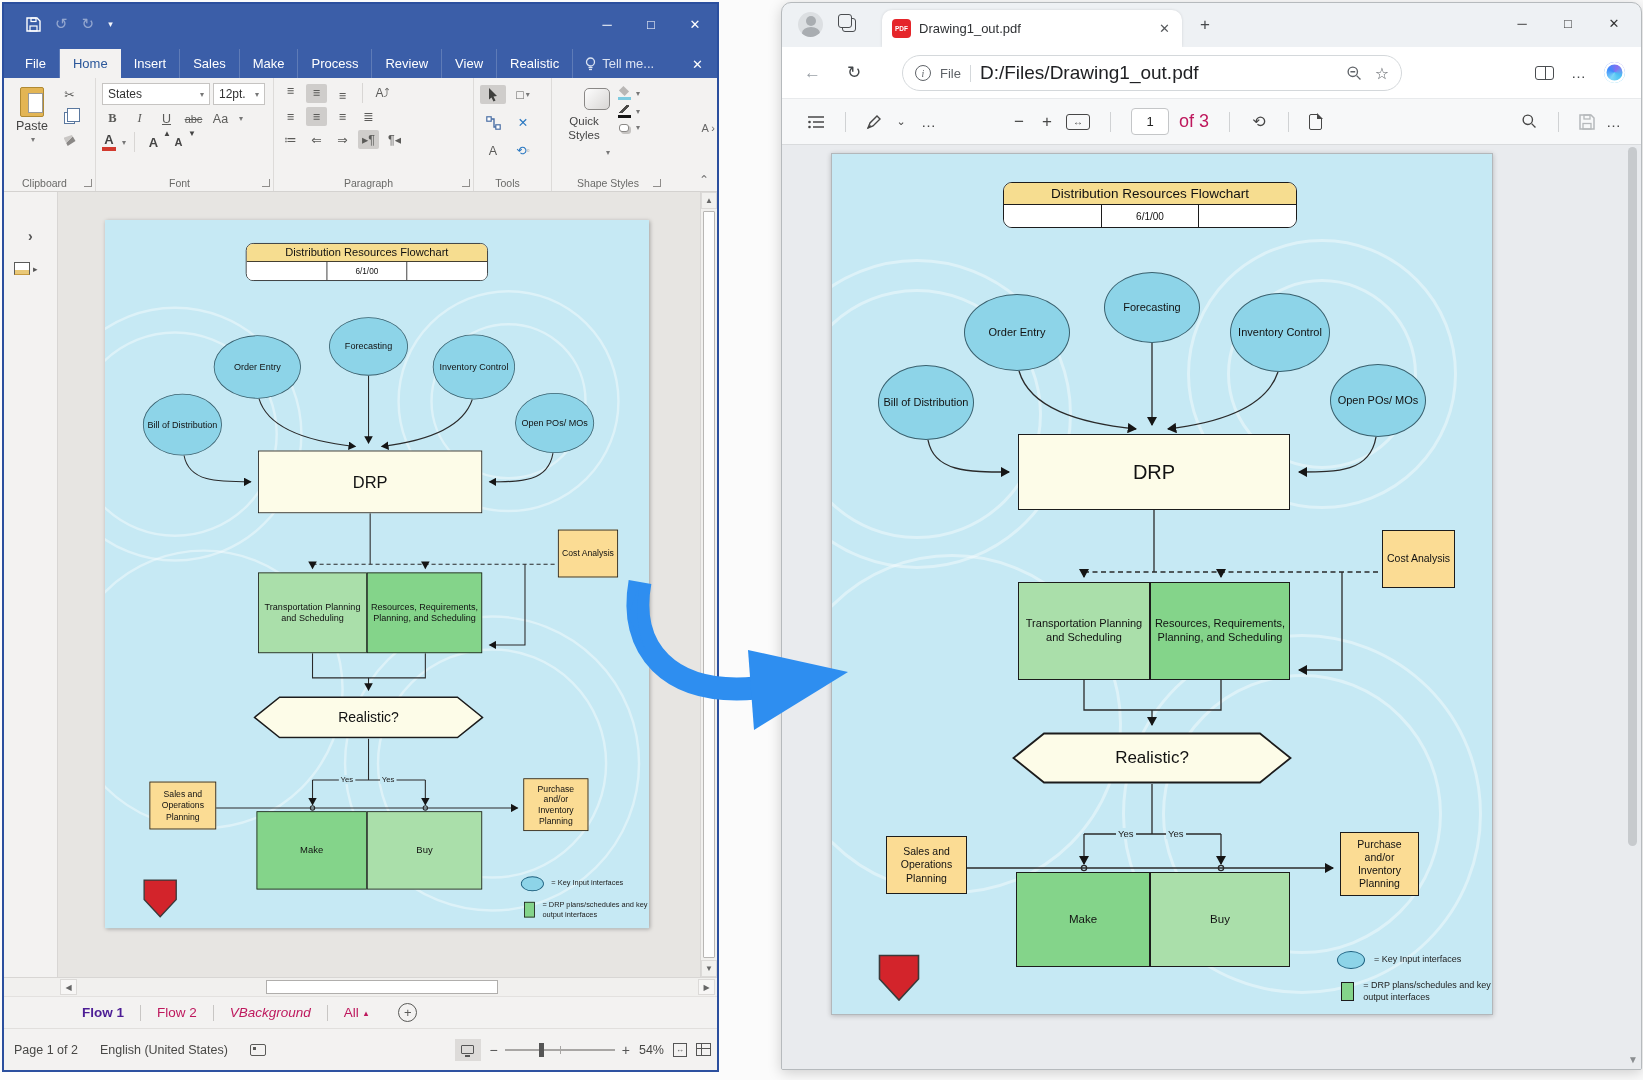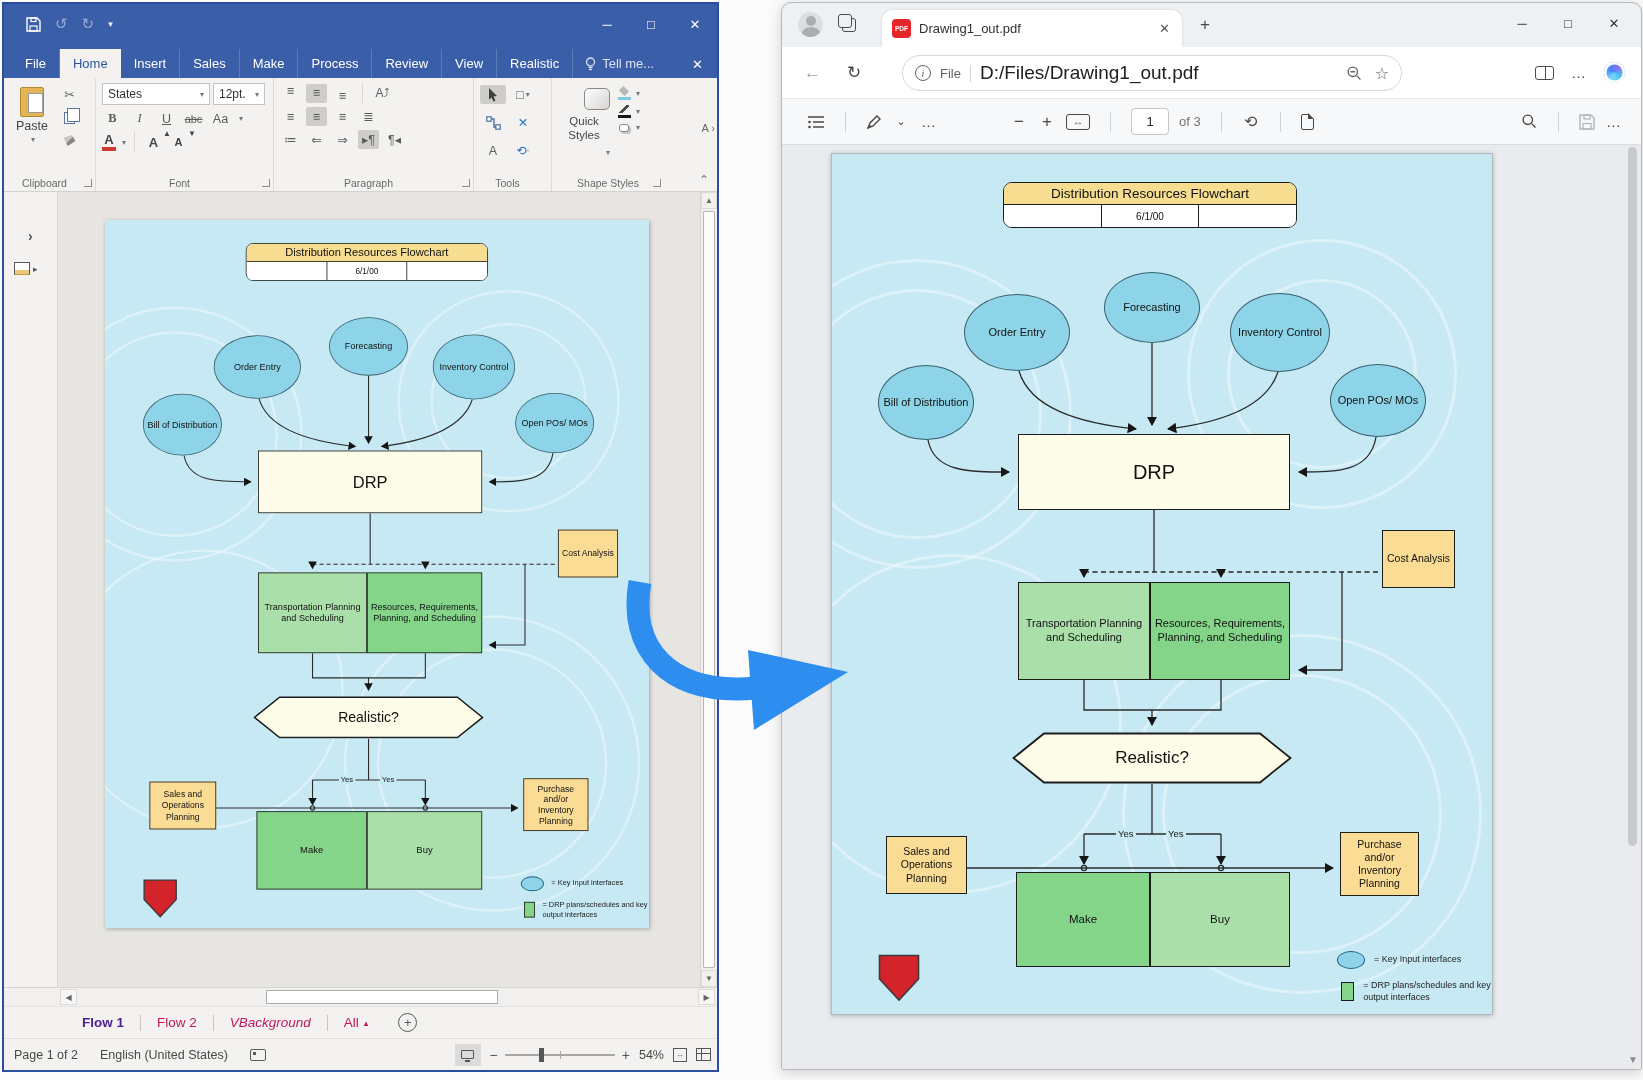--- a/index.html
+++ b/index.html
@@ -71,21 +71,21 @@
   .v-hscroll{height:19px;background:#f1f0ee;border-top:1px solid #d8d6d4;position:relative;flex:0 0 auto}
   .hs-btn{position:absolute;top:1px;width:17px;height:16px;display:flex;align-items:center;justify-content:center;font-size:8px;color:#666;background:#f7f6f5;border:1px solid #dcdad8}
   .hs-thumb{position:absolute;top:2px;height:14px;background:#fff;border:1px solid #b0aeac}
   .v-pagetabs{height:32px;background:#f3f2f1;border-top:1px solid #e3e1df;display:flex;align-items:center;padding-left:62px;gap:0;flex:0 0 auto}
   .ptab{font-size:13.5px;color:#be185d;padding:4px 16px}
   .ptab.active{color:#4c1d95;font-weight:bold}
   .ptab.italic{font-style:italic}
   .ptsep{width:1px;height:16px;background:#c8c6c4}
   .pt-all{display:flex;align-items:center;gap:5px}
   .addpage{width:19px;height:19px;border:1.4px solid #5a5a58;border-radius:50%;display:flex;align-items:center;justify-content:center;font-size:13px;color:#5a5a58;margin-left:14px}
-  .v-status{height:32px;background:#f3f2f1;border-top:1px solid #e1dfdd;display:flex;align-items:center;font-size:12.5px;color:#484846;padding:0 10px;position:relative;flex:0 0 auto}
+  .v-status{height:42px;background:#f3f2f1;border-top:1px solid #e1dfdd;display:flex;align-items:center;font-size:12.5px;color:#484846;padding:0 10px;position:relative;flex:0 0 auto}
   .v-status .lft{display:flex;align-items:center;gap:22px}
   .kbd-ic{width:16px;height:12px;border:1.3px solid #5a5a58;border-radius:2px;position:relative}
   .kbd-ic::after{content:"";position:absolute;left:2px;top:2px;width:3px;height:3px;background:#5a5a58}
   .v-status .rgt{position:absolute;right:6px;display:flex;align-items:center;gap:9px}
   .pres-ic{width:26px;height:22px;background:#dddbd9;display:flex;align-items:center;justify-content:center}
   .mon{width:13px;height:9px;border:1.4px solid #555;border-radius:1px;position:relative}
   .mon::after{content:"";position:absolute;left:3px;bottom:-4px;width:5px;height:2.5px;background:#555}
   .zslider{display:flex;align-items:center;gap:7px}
   .ztrack{position:relative;width:110px;height:2px;background:#a8a6a4}
   .ztick{position:absolute;left:50%;top:-3px;width:1.5px;height:8px;background:#a8a6a4}
@@ -126,21 +126,21 @@
   .dots{font-size:15px;color:#45484b;letter-spacing:1px}
   .copilot{width:21px;height:21px;border-radius:50%;background:conic-gradient(from 210deg,#7cd6f6,#3d8bfd,#8a6ff0,#49c1f2,#7cd6f6);box-shadow:inset 0 0 0 2.5px #fff}
   .e-pdfbar{height:46px;background:#f7f8f9;border-bottom:1px solid #d9dbdd;position:relative;display:flex;align-items:center;flex:0 0 auto;color:#474747}
   .pb-sep{width:1px;height:20px;background:#d0d2d4;margin:0 10px}
   .pb-l{display:flex;align-items:center;margin-left:26px;gap:10px}
   .pb-c{position:absolute;left:228px;display:flex;align-items:center;gap:10px}
   .pb-r{position:absolute;right:18px;display:flex;align-items:center;gap:10px}
   .pb-ic{font-size:15px;color:#474747;display:inline-flex;align-items:center;justify-content:center;min-width:18px}
   .fitw{width:24px;height:16px;border:1.6px solid #474747;border-radius:3px;font-size:10px;display:flex;align-items:center;justify-content:center}
   .pageinput{width:38px;height:27px;background:#fff;border:1px solid #c4c6c8;border-radius:4px;text-align:center;font-size:13px;color:#222;font-family:"Liberation Sans",sans-serif}
-  .ofn{font-size:13px;color:#737373}
+  .ofn{font-size:18px;color:#be185d}
   .pgico{width:13px;height:16px;border:1.5px solid #474747;border-radius:2px;position:relative}
   .pgico::after{content:"";position:absolute;right:-1.5px;top:-1.5px;border-style:solid;border-width:0 6px 6px 0;border-color:transparent #f7f8f9 #474747 transparent}
   .e-content{flex:1;position:relative;background:#e9ebee;min-height:0}
   .pdf-page-host{position:absolute;left:49px;top:8px;width:662px;height:862px;background:#c6e9f4;border:1px solid #b3b7ba;box-shadow:0 1px 5px rgba(0,0,0,.22)}
   .e-scroll{position:absolute;right:2px;top:2px;bottom:2px;width:14px}
   .e-thumb{position:absolute;right:2px;top:0;width:9px;height:76%;background:#c7cacd;border-radius:5px}
   .e-sdown{position:absolute;right:1px;bottom:2px;font-size:10px;color:#8a8d90}
 
   
   .page{position:relative;width:660px;height:860px;background:#c6e9f4;overflow:hidden;font-family:"Liberation Sans",sans-serif}

